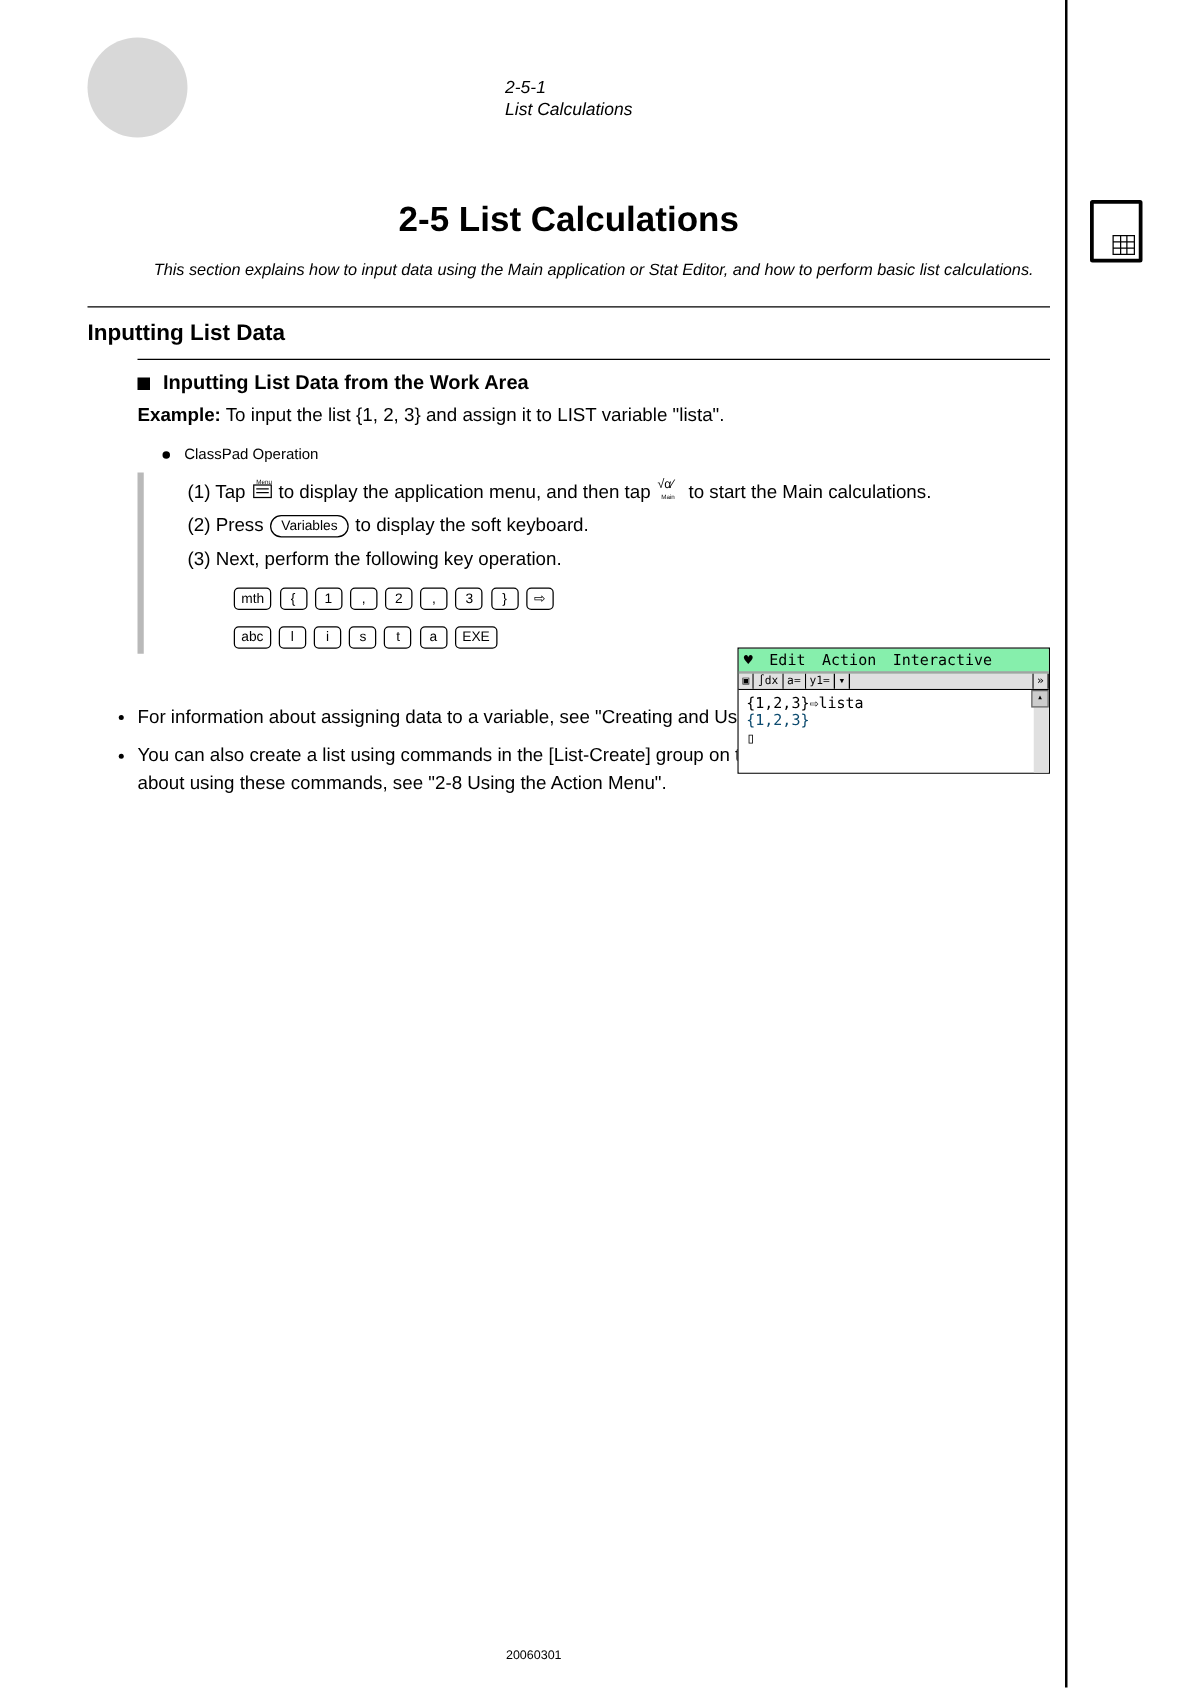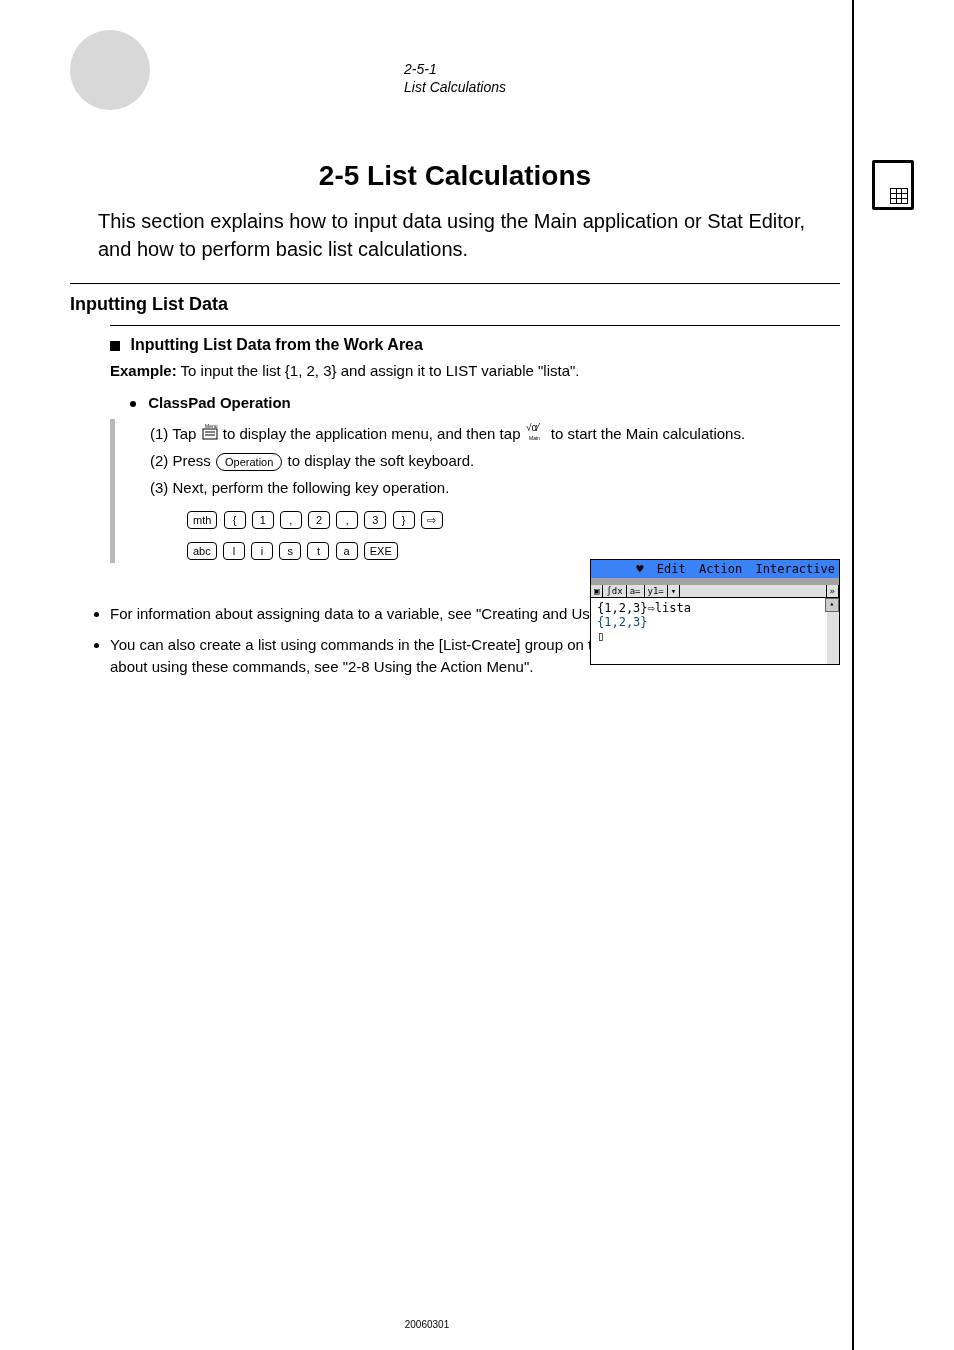--- a/index.html
+++ b/index.html
@@ -46,24 +46,25 @@
       white-space: nowrap;
     }
     .section-title {
       font-size: 28px;
       font-weight: bold;
       margin-top: 40px;
       margin-bottom: 15px;
       text-align: center;
     }
     .intro {
-      font-size: 20px;
+      font-size: 13px;
       line-height: 1.4;
-      margin-left: 28px;
+      margin-left: 53px;
       margin-bottom: 20px;
+      font-style: italic;
     }
     .hr {
       border: none;
       border-top: 1px solid #000;
       margin: 10px 0;
     }
     .subheading {
       font-size: 18px;
       font-weight: bold;
       margin-bottom: 10px;
@@ -94,22 +95,22 @@
     }
     .example {
       font-size: 15px;
       margin-left: 40px;
       margin-bottom: 15px;
     }
     .example-label {
       font-weight: bold;
     }
     .op-heading {
-      font-size: 15px;
-      font-weight: bold;
+      font-size: 12px;
+      font-weight: normal;
       margin-left: 60px;
       margin-bottom: 8px;
     }
     .bullet-dot {
       display: inline-block;
       width: 6px;
       height: 6px;
       background: #000;
       border-radius: 50%;
       margin-right: 8px;
@@ -159,24 +160,23 @@
       position: absolute;
       right: 0;
       top: 140px;
       width: 248px;
       border: 1px solid #000;
       font-family: monospace;
       font-size: 12px;
       background: #efefef;
     }
     .screenshot .menubar {
-      background: #3b82f6;
+      background: #86efac;
       padding: 2px 4px;
-      border-bottom: 7px solid #a3a3a3;
-      text-align: right;
+      border-bottom: 2px solid #a3a3a3;
     }
     .screenshot .toolbar {
       display: flex;
       border-bottom: 1px solid #000;
     }
     .screenshot .tb-item {
       border-right: 1px solid #000;
       padding: 1px 3px;
       font-size: 9px;
       background: #e0e0e0;
@@ -331,21 +331,21 @@
               </svg></span>
           <span> to display the application menu, and then tap </span>
           <span class="vignette"><svg width="22" height="20">
                 <text x="1" y="10" font-size="10">√α⁄</text>
                 <text x="4" y="19" font-size="5">Main</text>
               </svg></span>
           <span> to start the Main calculations.</span>
         </div>
         <div>
           <span>(2) Press </span>
-          <span class="key key-oval">Operation</span>
+          <span class="key key-oval">Variables</span>
           <span> to display the soft keyboard.</span>
         </div>
         <div>(3) Next, perform the following key operation.</div>
         <div class="key-row">
           <span class="key key-mth">mth</span>
           <span class="key">{</span>
           <span class="key">1</span>
           <span class="key">,</span>
           <span class="key">2</span>
           <span class="key">,</span>

